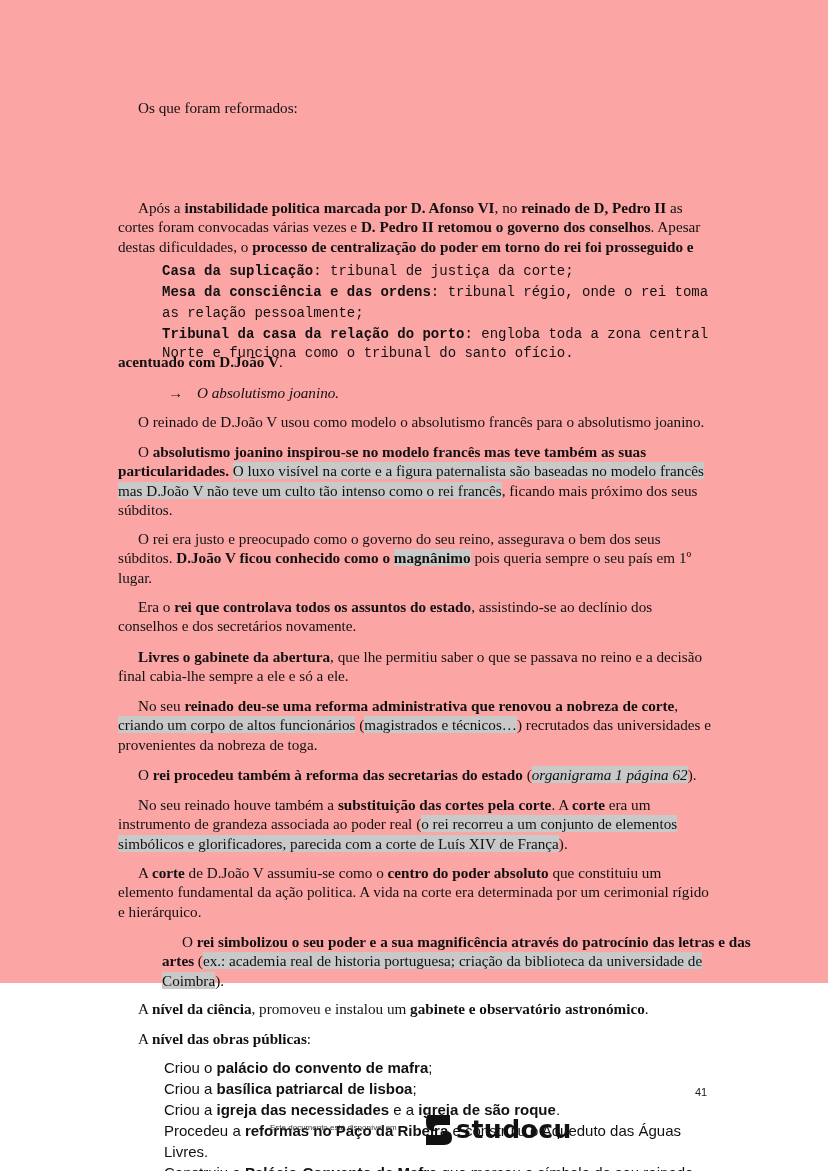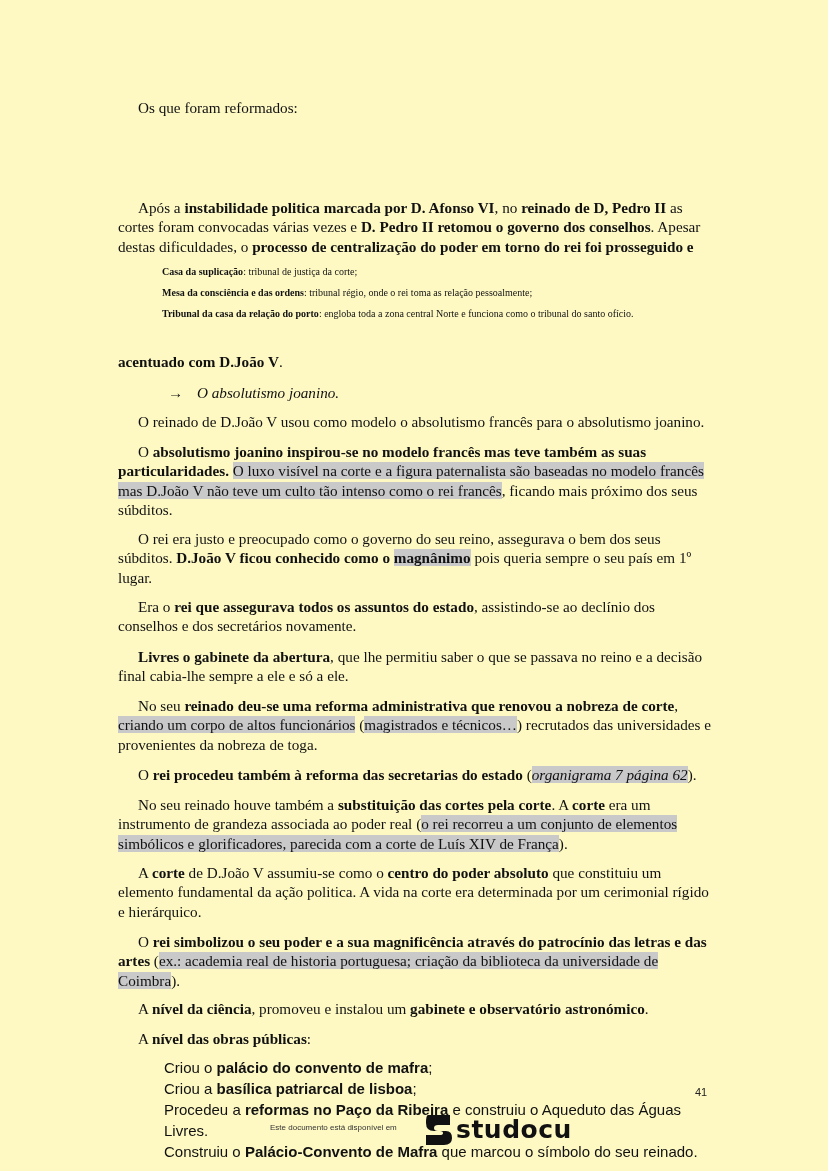--- a/index.html
+++ b/index.html
@@ -1,20 +1,20 @@
 <!DOCTYPE html>
 <html><head>
 <meta charset="utf-8">
 <style>
   * { margin: 0; padding: 0; box-sizing: border-box; }
   html, body { width: 828px; height: 1171px; background: #ffffff; overflow: hidden; }
   body { position: relative; color: #111; }
-  .page { position: absolute; left: 0; top: 0; width: 828px; height: 1171px; background: #fef9c3; }
+  .page { position: absolute; left: 0; top: 0; width: 828px; height: 983px; background: #fca5a5; }
   .serif { font-family: "Liberation Serif", "DejaVu Serif", serif; font-size: 15.2px; line-height: 19.3px; }
-  .sans { font-family: Liberation Serif, serif; font-size: 10px; line-height: 21px; }
+  .sans { font-family: Liberation Mono, monospace; font-size: 14px; line-height: 21px; }
   .para { position: absolute; left: 118px; width: 595px; text-indent: 20px; }
   .noindent { text-indent: 0; }
   .hl { background: #c9c9c9; }
   b { font-weight: bold; }
   i { font-style: italic; }
   .sublist { position: absolute; left: 162px; width: 570px; }
   .sublist div { white-space: normal; }
   .arrow-line { position: absolute; left: 168px; }
   .pagenum { position: absolute; left: 695px; top: 1086px; font-family: "Liberation Sans", "DejaVu Sans", sans-serif; font-size: 11px; color: #222; }
   .works { position: absolute; left: 164px; width: 560px; font-family: "Liberation Sans", "DejaVu Sans", sans-serif; font-size: 15px; line-height: 21px; }
@@ -59,58 +59,59 @@
 
   <div class="para serif" style="top:442px;">
     <span>O </span><b>absolutismo joanino inspirou-se no modelo francês mas teve também as suas particularidades.</b><span> </span><span class="hl">O luxo visível na corte e a figura paternalista são baseadas no modelo francês mas D.João V não teve um culto tão intenso como o rei francês</span><span>, ficando mais próximo dos seus súbditos.</span>
   </div>
 
   <div class="para serif" style="top:529px;">
     <span>O rei era justo e preocupado como o governo do seu reino, assegurava o bem dos seus súbditos. </span><b>D.João V ficou conhecido como o </b><b class="hl">magnânimo</b><span> pois queria sempre o seu país em 1º lugar.</span>
   </div>
 
   <div class="para serif" style="top:597px;">
-    <span>Era o </span><b>rei que assegurava todos os assuntos do estado</b><span>, assistindo-se ao declínio dos conselhos e dos secretários novamente.</span>
+    <span>Era o </span><b>rei que controlava todos os assuntos do estado</b><span>, assistindo-se ao declínio dos conselhos e dos secretários novamente.</span>
   </div>
 
   <div class="para serif" style="top:647px;">
     <b>Livres o gabinete da abertura</b><span>, que lhe permitiu saber o que se passava no reino e a decisão final cabia-lhe sempre a ele e só a ele.</span>
   </div>
 
   <div class="para serif" style="top:696px;">
     <span>No seu </span><b>reinado deu-se uma reforma administrativa que renovou a nobreza de corte</b><span>, </span><span class="hl">criando um corpo de altos funcionários</span><span> (</span><span class="hl">magistrados e técnicos…</span><span>) recrutados das universidades e provenientes da nobreza de toga.</span>
   </div>
 
   <div class="para serif" style="top:765px;">
-    <span>O </span><b>rei procedeu também à reforma das secretarias do estado</b><span> (</span><i class="hl">organigrama 7 página 62</i><span>).</span>
+    <span>O </span><b>rei procedeu também à reforma das secretarias do estado</b><span> (</span><i class="hl">organigrama 1 página 62</i><span>).</span>
   </div>
 
   <div class="para serif" style="top:795px;">
     <span>No seu reinado houve também a </span><b>substituição das cortes pela corte</b><span>. A </span><b>corte</b><span> era um instrumento de grandeza associada ao poder real (</span><span class="hl">o rei recorreu a um conjunto de elementos simbólicos e glorificadores, parecida com a corte de Luís XIV de França</span><span>).</span>
   </div>
 
   <div class="para serif" style="top:863px;">
     <span>A </span><b>corte</b><span> de D.João V assumiu-se como o </span><b>centro do poder absoluto</b><span> que constituiu um elemento fundamental da ação politica. A vida na corte era determinada por um cerimonial rígido e hierárquico.</span>
   </div>
 
-  <div class="para serif" style="top:932px;">
+  <div class="para serif" style="top:932px;margin-left:44px;">
     <span>O </span><b>rei simbolizou o seu poder e a sua magnificência através do patrocínio das letras e das artes</b><span> (</span><span class="hl">ex.: academia real de historia portuguesa; criação da biblioteca da universidade de Coimbra</span><span>).</span>
   </div>
 
   <div class="para serif" style="top:999px;">
     <span>A </span><b>nível da ciência</b><span>, promoveu e instalou um </span><b>gabinete e observatório astronómico</b><span>.</span>
   </div>
 
   <div class="para serif" style="top:1029px;">
     <span>A </span><b>nível das obras públicas</b><span>:</span>
   </div>
 
   <div class="works" style="top:1057px;">
     <div><span>Criou o </span><b>palácio do convento de mafra</b><span>;</span></div>
     <div><span>Criou a </span><b>basílica patriarcal de lisboa</b><span>;</span></div>
+    <div><span>Criou a </span><b>igreja das necessidades</b><span> e a </span><b>igreja de são roque</b><span>.</span></div>
     <div><span>Procedeu a </span><b>reformas no Paço da Ribeira</b><span> e construiu o Aqueduto das </span><span>Águas Livres.</span></div>
     <div><span>Construiu o </span><b>Palácio-Convento de Mafra</b><span> que marcou o símbolo do seu reinado.</span></div>
   </div>
 
   <div class="pagenum">41</div>
 
   <div class="watermark-small">Este documento está disponível em</div>
 
   <div class="logo">
     <span class="logo-mark">

